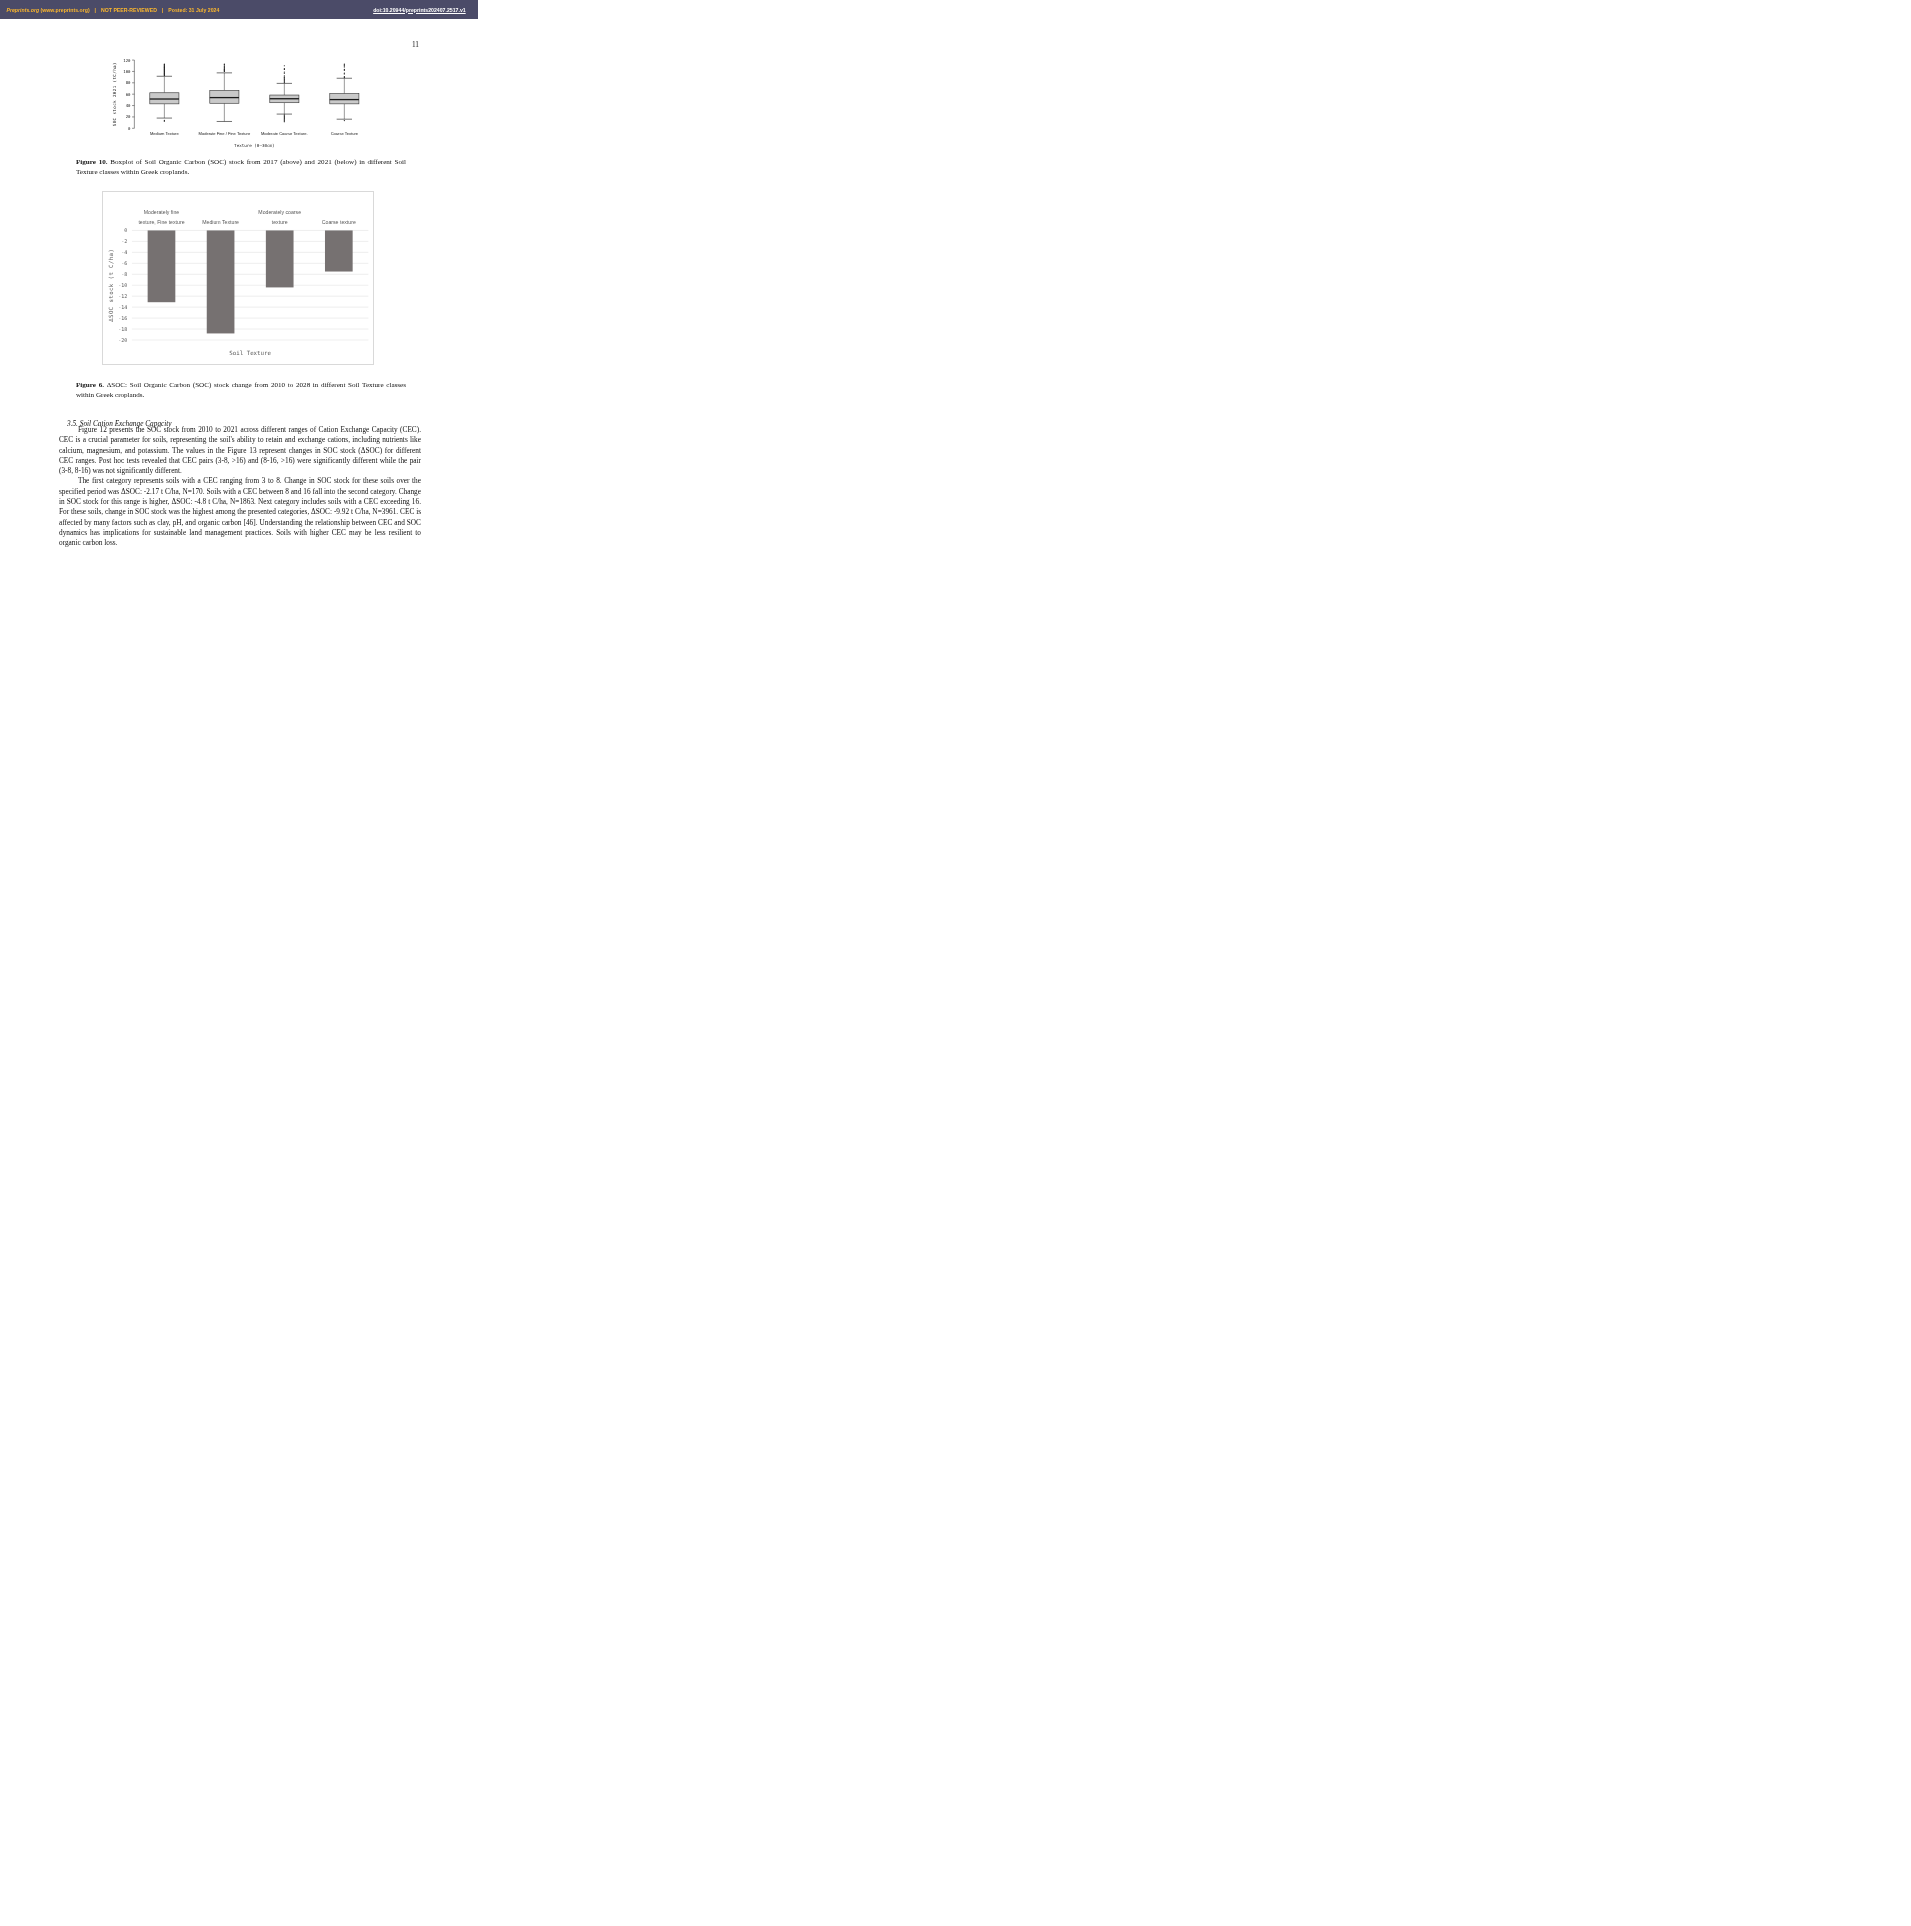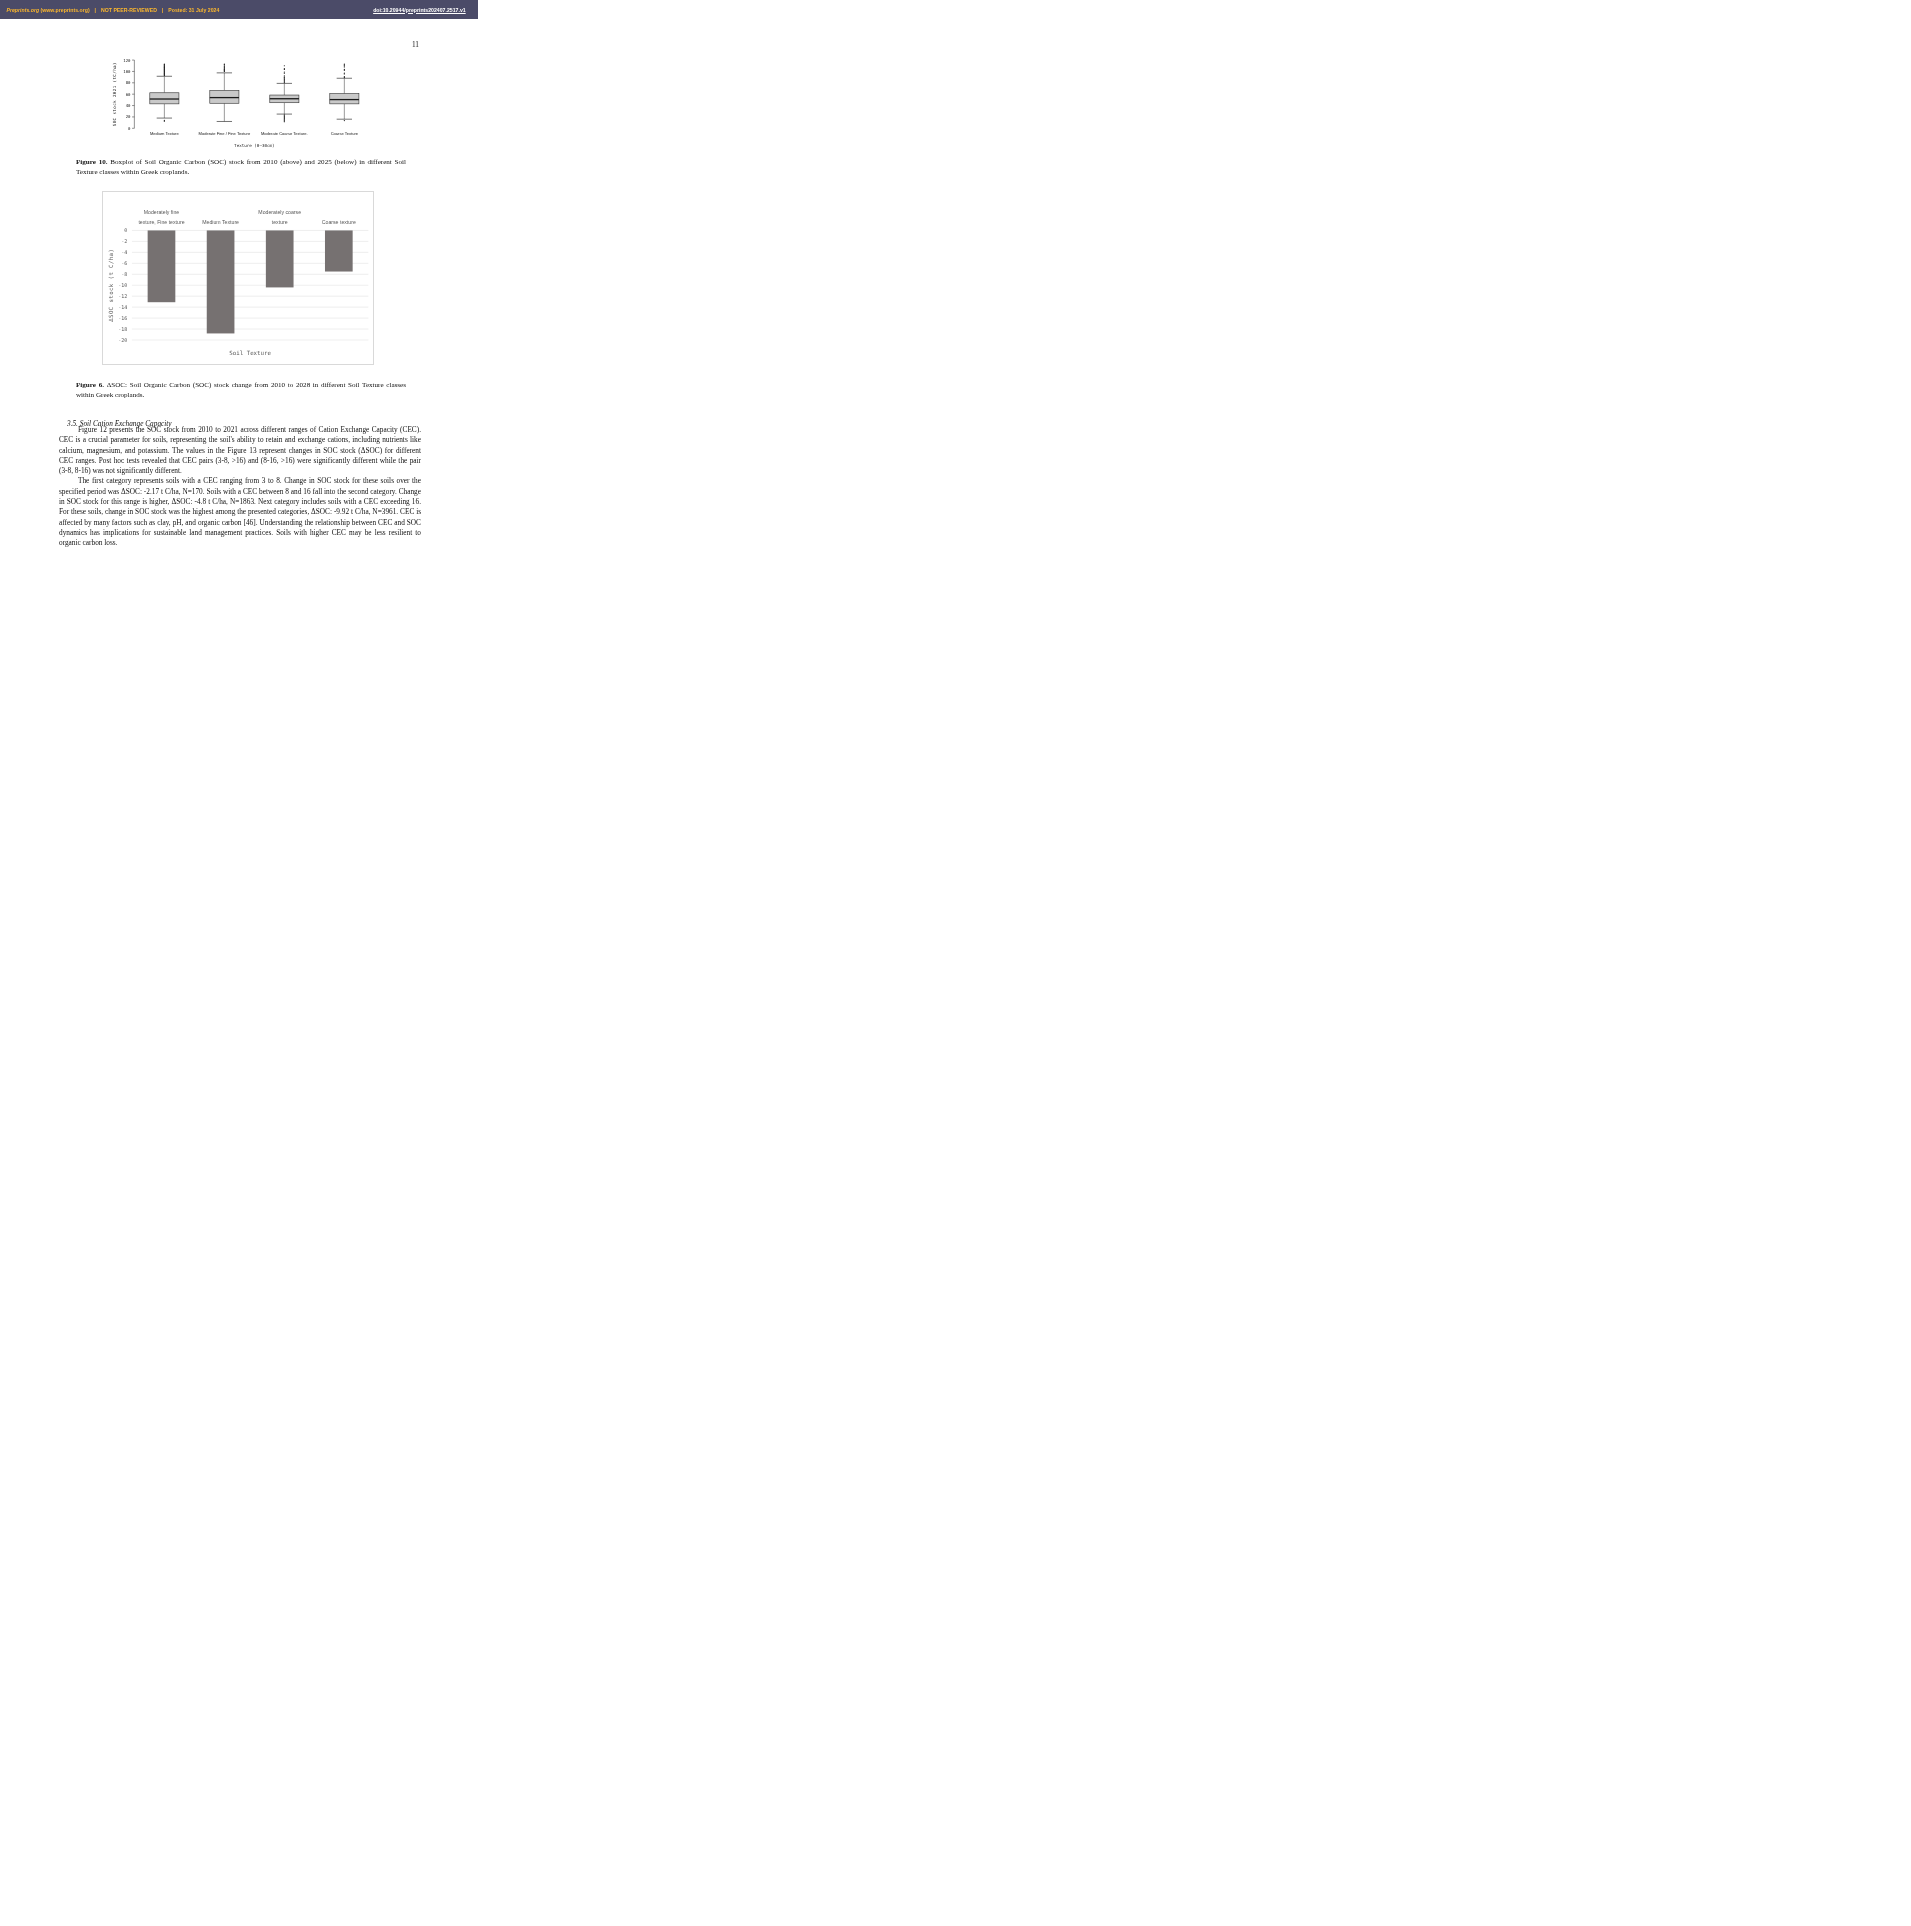--- a/index.html
+++ b/index.html
@@ -165,21 +165,21 @@
         <circle cx="611.75" cy="22.833333333333332" r="1.6" fill="#1a1a1a"></circle>
         <circle cx="611.75" cy="20.608333333333334" r="1.6" fill="#1a1a1a"></circle>
         <circle cx="611.75" cy="18.383333333333333" r="1.6" fill="#1a1a1a"></circle>
         <circle cx="611.75" cy="165.975" r="1.6" fill="#1a1a1a"></circle>
         <text x="611.75" y="204" text-anchor="middle" font-size="10.6" style="font-family:&quot;Liberation Sans&quot;,sans-serif;fill:#1a1a1a;">Coarse Texture</text>
         <text x="377" y="234" text-anchor="middle" font-size="11" style="font-family:&quot;DejaVu Sans Mono&quot;,monospace;fill:#1a1a1a;">Texture (0–30cm)</text>
       </svg>
   </div>
 
   <p class="caption caption-f10">
-    <span class="cap-label">Figure 10.</span><span> Boxplot of Soil Organic Carbon (SOC) stock from 2010 (above) and 2025 (below) in different Soil Texture classes within Greek croplands.</span>
+    <span class="cap-label">Figure 10.</span><span> Boxplot of Soil Organic Carbon (SOC) stock from 2017 (above) and 2021 (below) in different Soil Texture classes within Greek croplands.</span>
   </p>
 
   <div class="fig11" style="border-color: rgb(217, 217, 217);">
     <svg id="bar-svg" width="272" height="173" viewBox="0 0 705 450">
         <line x1="74" y1="100" x2="689" y2="100" stroke="#d9d9d9" stroke-width="1.2"></line>
         <text x="62" y="104.5" text-anchor="end" font-size="13" style="font-family:&quot;DejaVu Sans Mono&quot;,monospace;fill:#595959;">0</text>
         <line x1="74" y1="128.5" x2="689" y2="128.5" stroke="#d9d9d9" stroke-width="1.2"></line>
         <text x="62" y="133" text-anchor="end" font-size="13" style="font-family:&quot;DejaVu Sans Mono&quot;,monospace;fill:#595959;">-2</text>
         <line x1="74" y1="157" x2="689" y2="157" stroke="#d9d9d9" stroke-width="1.2"></line>
         <text x="62" y="161.5" text-anchor="end" font-size="13" style="font-family:&quot;DejaVu Sans Mono&quot;,monospace;fill:#595959;">-4</text>

